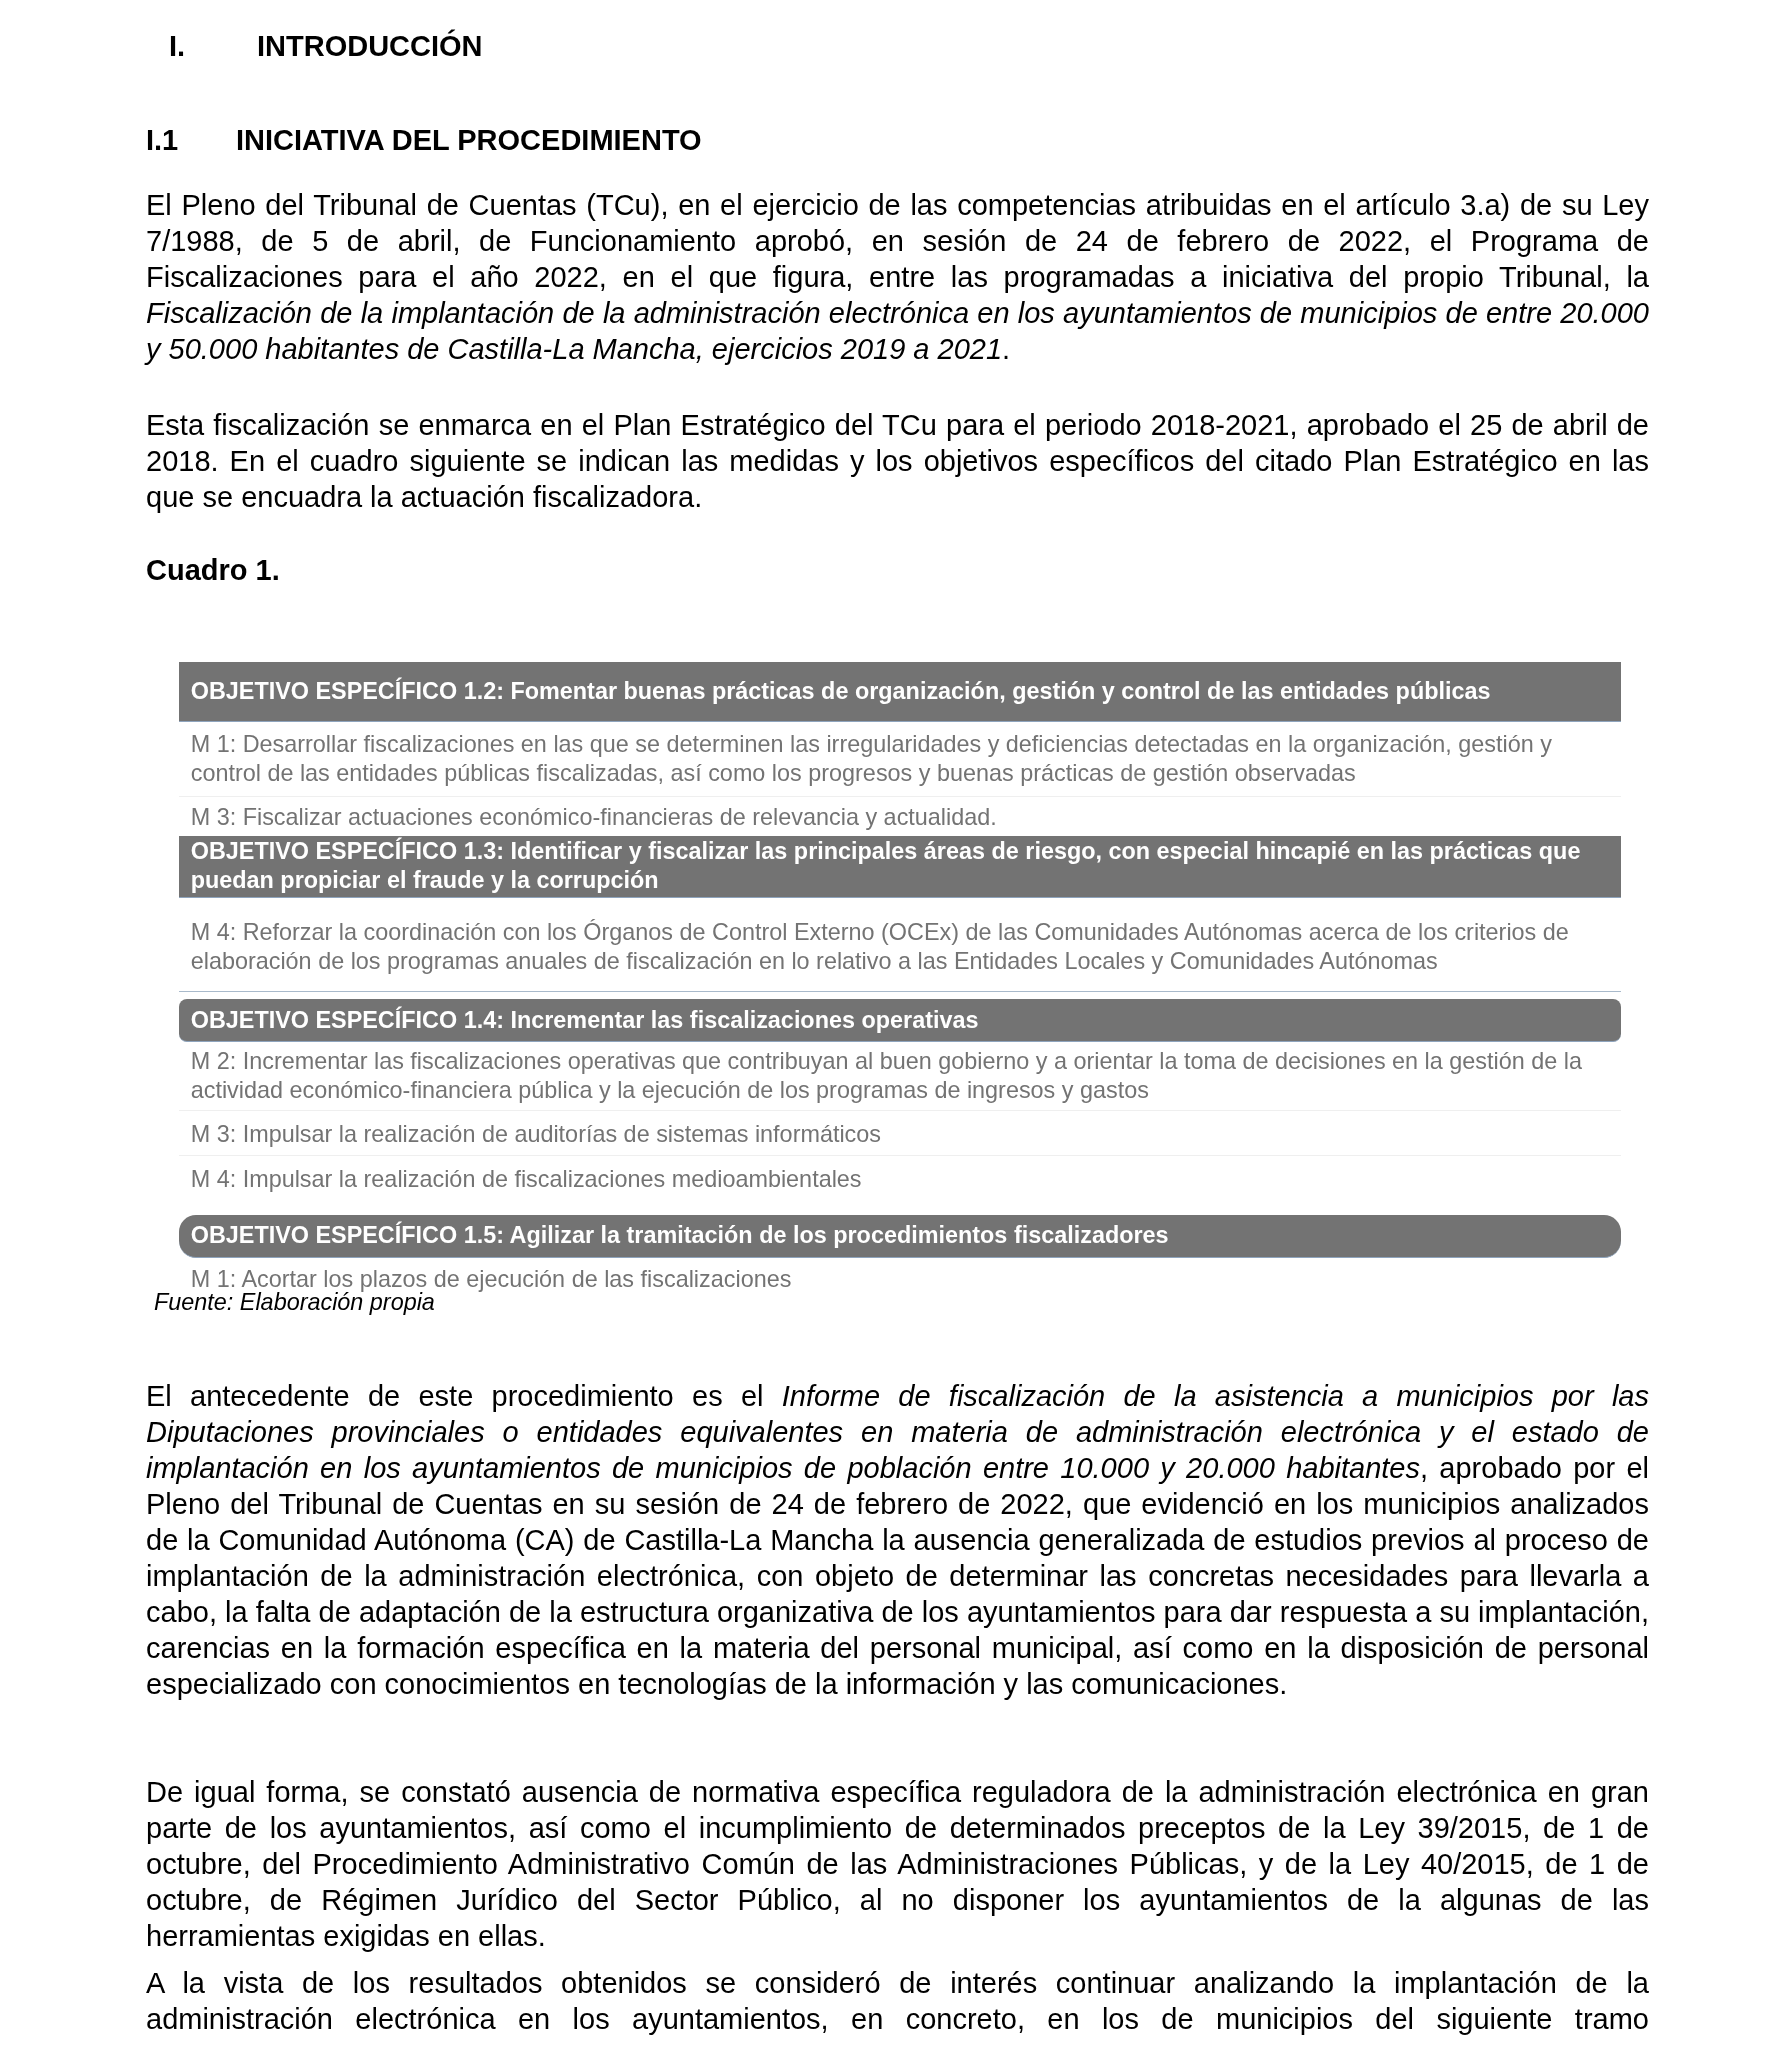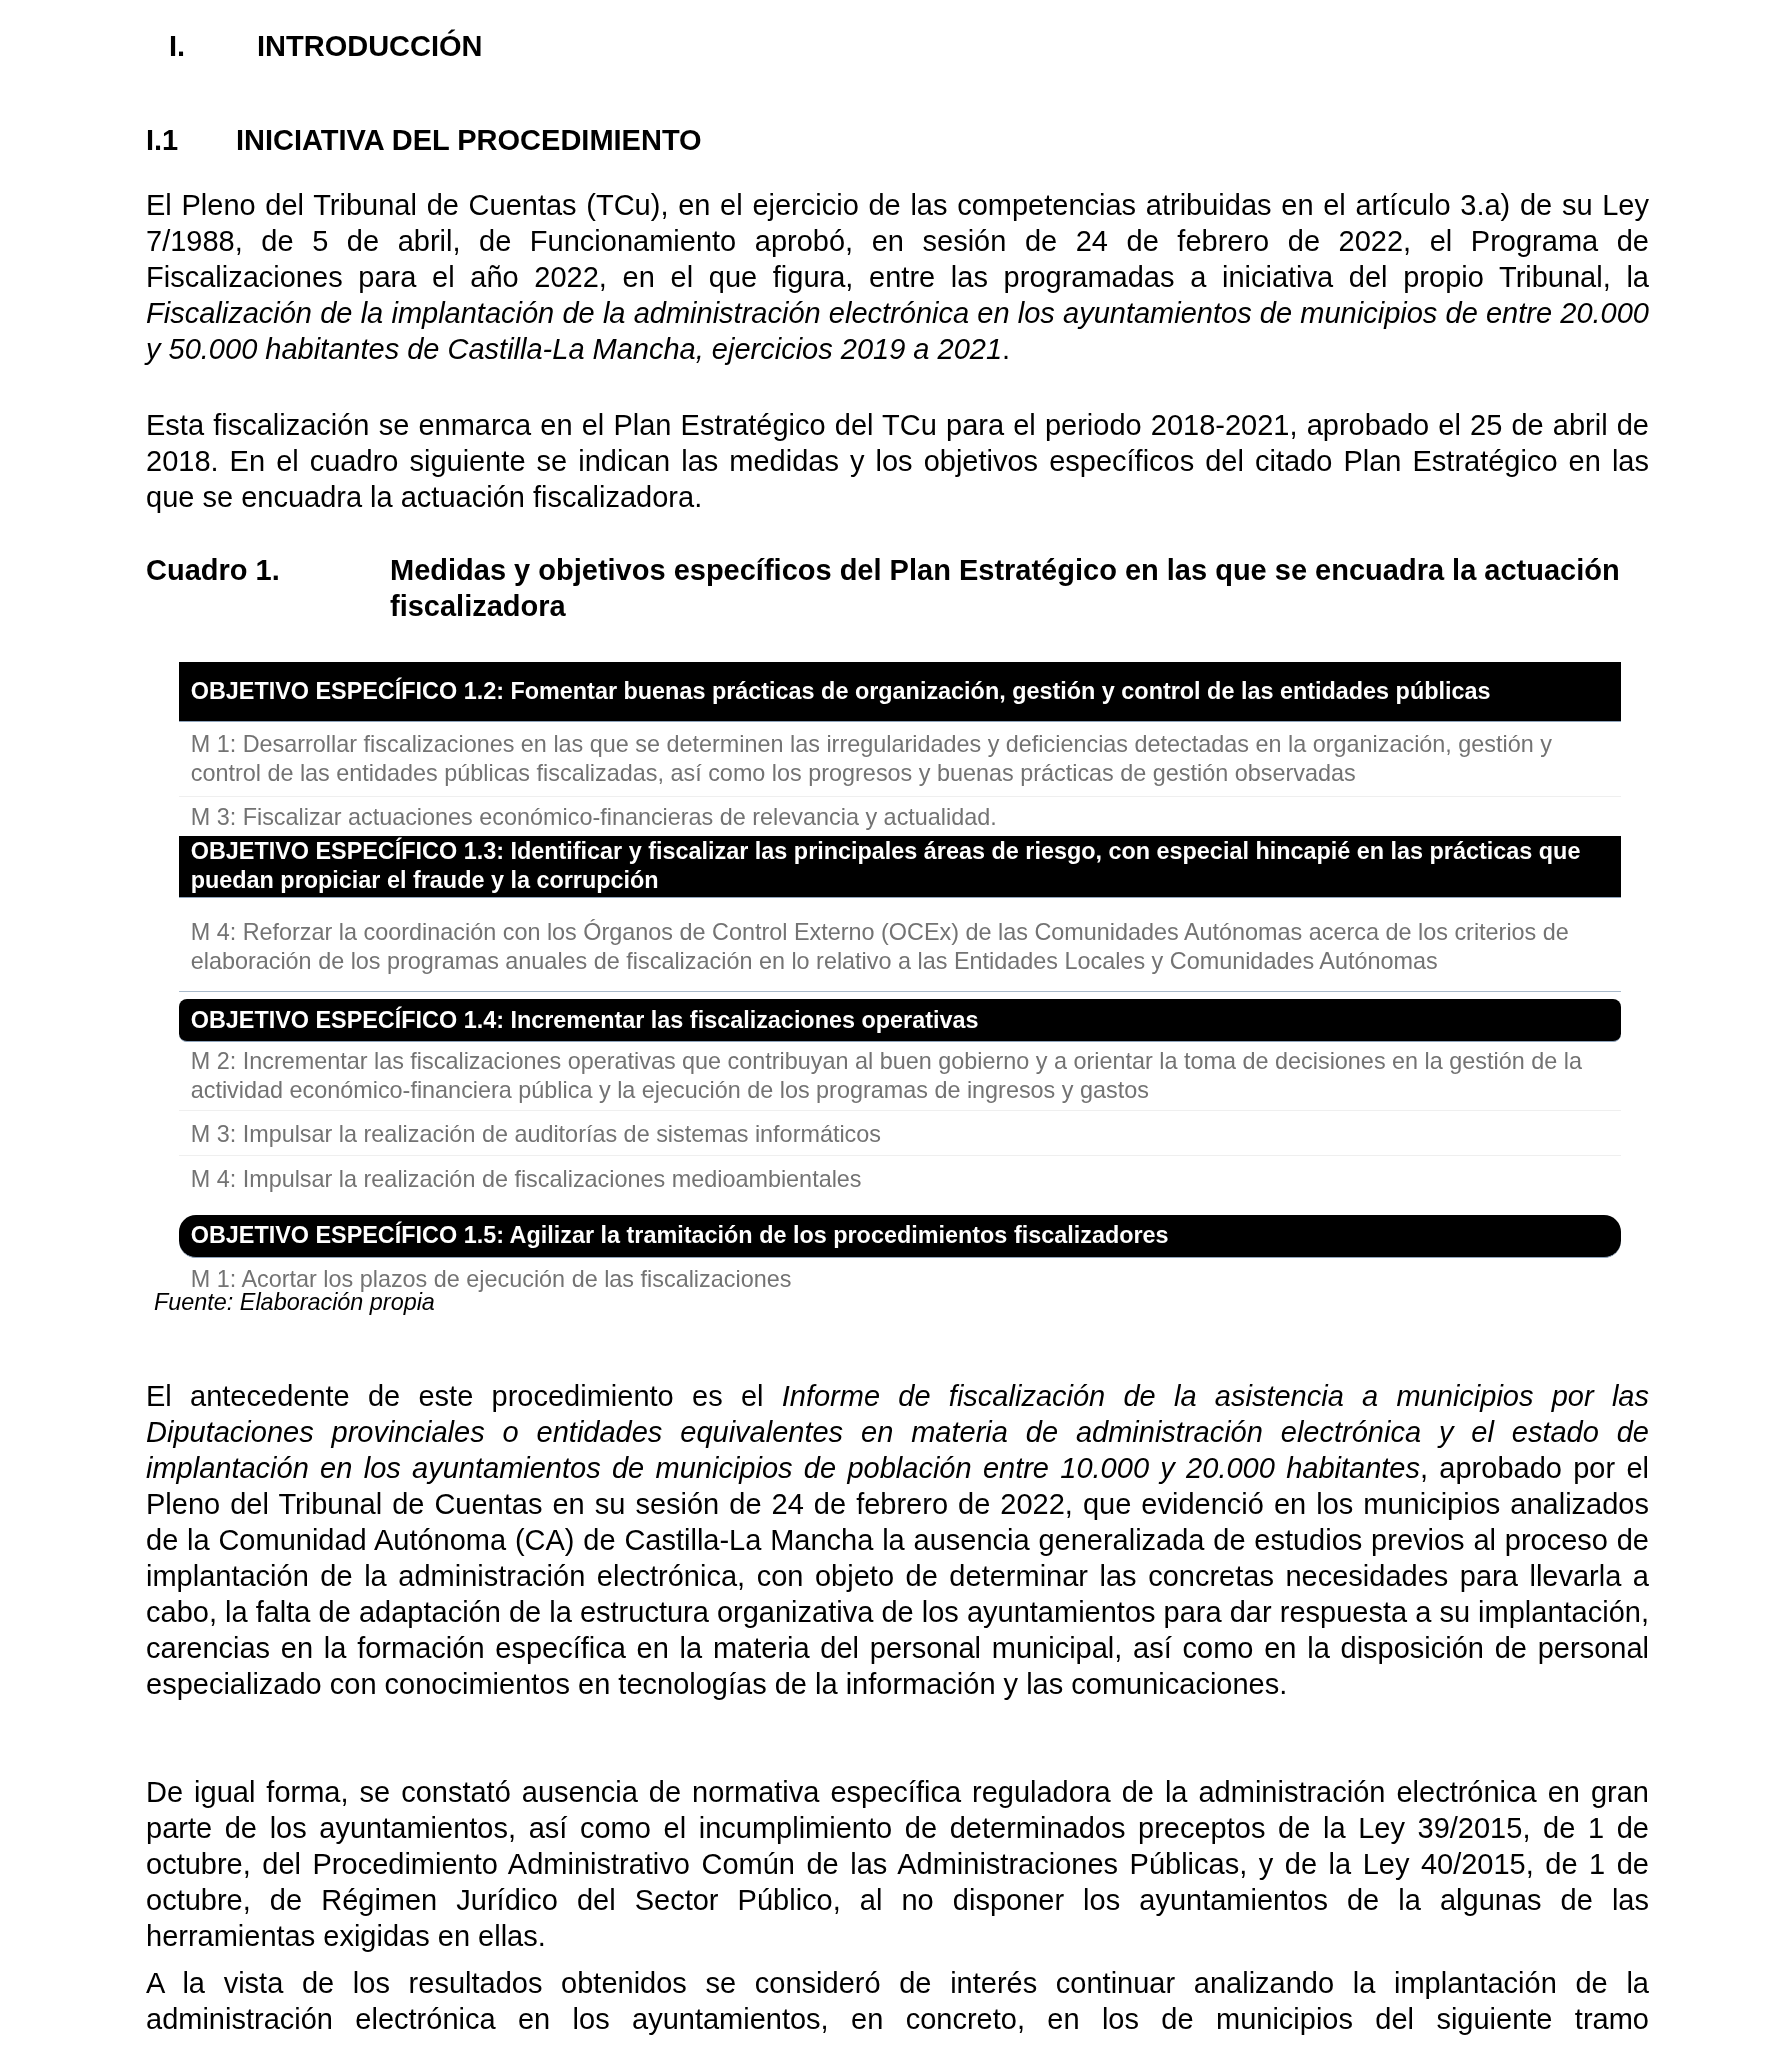--- a/index.html
+++ b/index.html
@@ -18,21 +18,21 @@
   }
   .para i { font-style: italic; }
   .caption {
     position: absolute; left: 146px; top: 552px; width: 1511px; font-size: 29px; font-weight: bold;
     line-height: 36px; display: flex; gap: 44px;
   }
   .caption .cnum { width: 200px; flex: none; }
   .caption .ctext { flex: 1; }
   .cuadro { position: absolute; left: 179px; top: 662px; width: 1442px; }
   .obj {
-    background: #000000; color: #fff; font-weight: bold; font-size: 23.4px; line-height: 29px;
+    background: #737373; color: #fff; font-weight: bold; font-size: 23.4px; line-height: 29px;
     padding: 0 11.7px; border-bottom: 1.7px solid #8ea4bd;
   }
   .meas {
     font-size: 23.4px; line-height: 29px; padding: 0 11.7px; color: #737373;
     border-bottom: 1.7px solid #efefef;
   }
   .meas.last { border-bottom: none; }
   .fuente { position: absolute; left: 154px; top: 1289px; font-size: 23.4px; font-style: italic; }
 </style>
 </head>
@@ -47,21 +47,20 @@
   <div class="h2">
     <span class="num">I.1</span><span>INICIATIVA DEL PROCEDIMIENTO</span>
   </div>
 
   <p class="para" style="top:187px;"><span>El Pleno del Tribunal de Cuentas (TCu), en el ejercicio de las competencias atribuidas en el artículo 3.a) de su Ley 7/1988, de 5 de abril, de Funcionamiento aprobó, en sesión de 24 de febrero de 2022, el Programa de Fiscalizaciones para el año 2022, en el que figura, entre las programadas a iniciativa del propio Tribunal, la </span><i>Fiscalización de la implantación de la administración electrónica en los ayuntamientos de municipios de entre 20.000 y 50.000 habitantes de Castilla-La Mancha, ejercicios 2019 a 2021</i><span>.</span></p>
 
   <p class="para" style="top:407px;">Esta fiscalización se enmarca en el Plan Estratégico del TCu para el periodo 2018-2021, aprobado el 25 de abril de 2018. En el cuadro siguiente se indican las medidas y los objetivos específicos del citado Plan Estratégico en las que se encuadra la actuación fiscalizadora.</p>
 
   <div class="caption">
     <span class="cnum">Cuadro 1.</span>
-    <span class="ctext">Medidas y objetivos específicos del Plan Estratégico en las que se encuadra la actuación fiscalizadora</span>
   </div>
 
   <div class="cuadro">
     <div class="obj" style="padding-top:15px;padding-bottom:15px;">OBJETIVO ESPECÍFICO 1.2: Fomentar buenas prácticas de organización, gestión y control de las entidades públicas</div>
     <div class="meas" style="padding-top:8.3px;padding-bottom:7.5px;">M 1: Desarrollar fiscalizaciones en las que se determinen las irregularidades y deficiencias detectadas en la organización, gestión y control de las entidades públicas fiscalizadas, así como los progresos y buenas prácticas de gestión observadas</div>
     <div class="meas last" style="padding-top:6.7px;padding-bottom:3.3px;">M 3: Fiscalizar actuaciones económico-financieras de relevancia y actualidad.</div>
     <div class="obj" style="padding-top:1.7px;padding-bottom:1.7px;">OBJETIVO ESPECÍFICO 1.3: Identificar y fiscalizar las principales áreas de riesgo, con especial hincapié en las prácticas que puedan propiciar el fraude y la corrupción</div>
     <div class="meas" style="padding-top:20px;padding-bottom:15px;border-bottom-color:#a9bacb;">M 4: Reforzar la coordinación con los Órganos de Control Externo (OCEx) de las Comunidades Autónomas acerca de los criterios de elaboración de los programas anuales de fiscalización en lo relativo a las Entidades Locales y Comunidades Autónomas</div>
     <div class="obj" style="padding-top:6.7px;padding-bottom:6.7px;margin-top:6.7px;border-radius:8px;">OBJETIVO ESPECÍFICO 1.4: Incrementar las fiscalizaciones operativas</div>
     <div class="meas" style="padding-top:5px;padding-bottom:5px;">M 2: Incrementar las fiscalizaciones operativas que contribuyan al buen gobierno y a orientar la toma de decisiones en la gestión de la actividad económico-financiera pública y la ejecución de los programas de ingresos y gastos</div>

